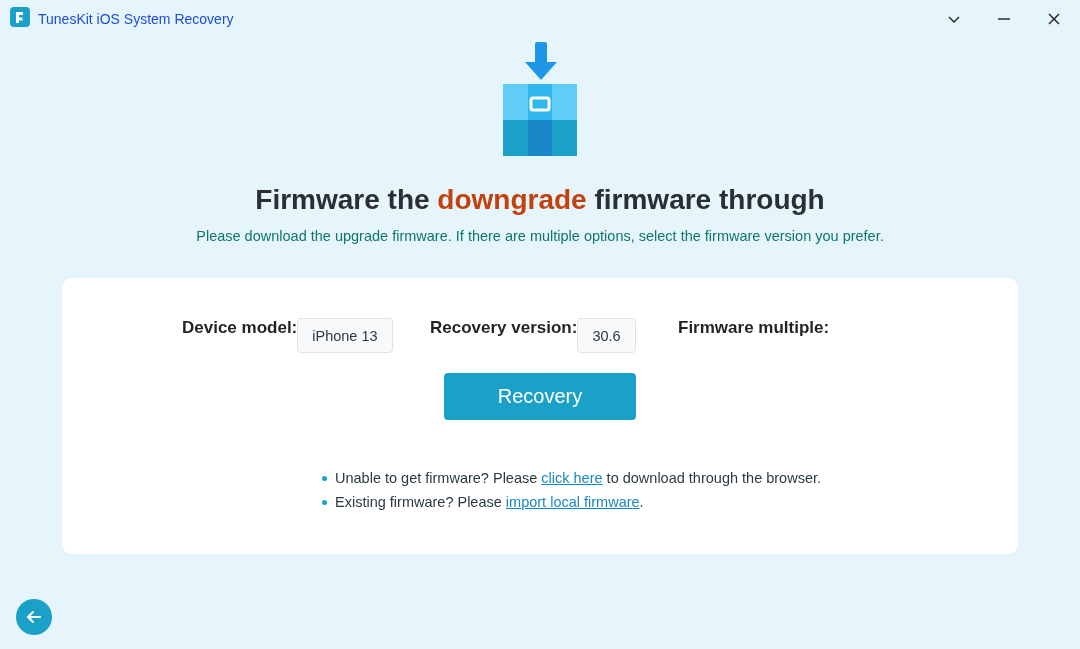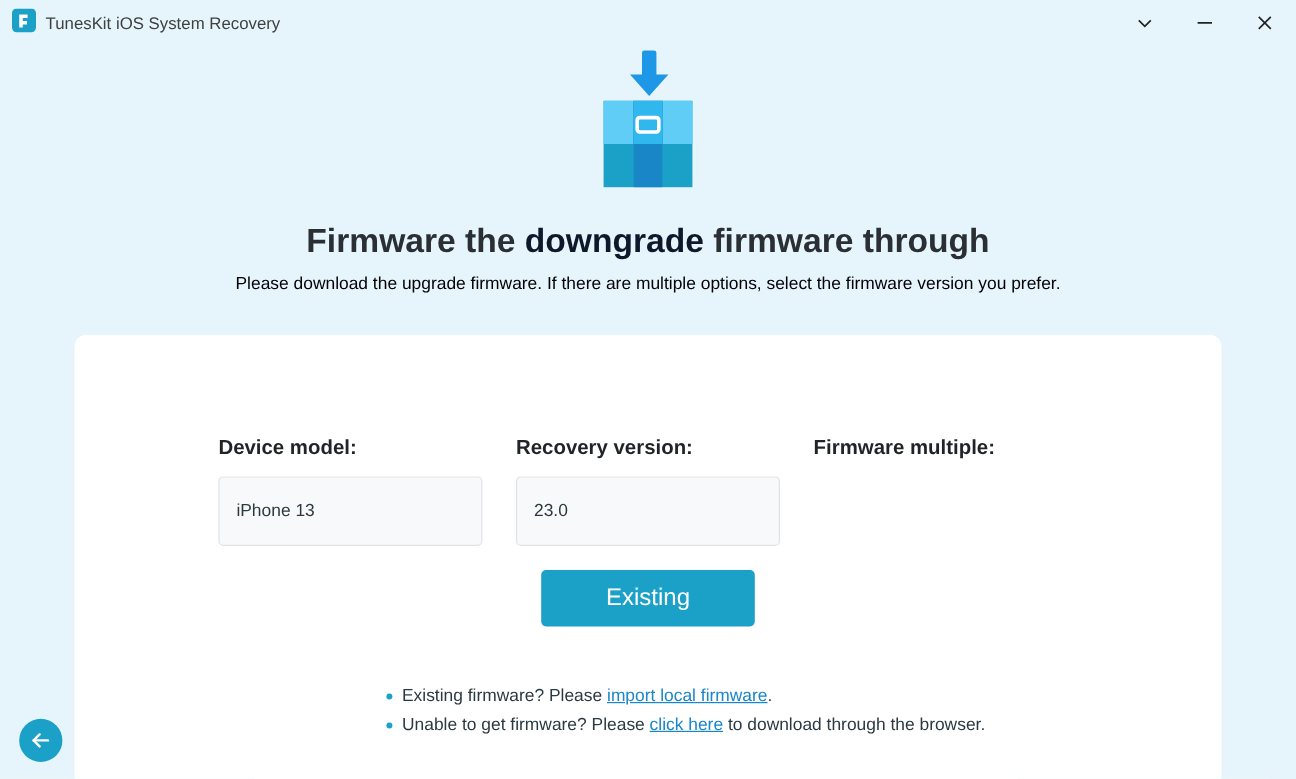--- a/index.html
+++ b/index.html
@@ -18,21 +18,21 @@
     padding: 6px 10px 2px 10px;
     height: 34px;
   }
   .titlebar-left {
     display: flex;
     align-items: center;
     gap: 8px;
   }
   .titlebar-title {
     font-size: 14px;
-    color: #404040;
+    color: #1d4ed8;
   }
   .titlebar-right {
     display: flex;
     align-items: center;
     gap: 30px;
     padding-right: 6px;
   }
   .win-btn {
     width: 20px;
     height: 20px;
@@ -46,51 +46,50 @@
     text-align: center;
     margin-top: 6px;
   }
   .headline {
     font-size: 28px;
     font-weight: 700;
     color: #2a2f33;
     margin-top: 20px;
   }
   .headline .emph {
-    color: #0f172a;
+    color: #c2410c;
   }
   .subhead {
     font-size: 14.5px;
-    color: #000000;
+    color: #0f766e;
     margin-top: 12px;
   }
   .card {
     background: #fff;
     border-radius: 10px;
     margin: 34px 62px 0 62px;
     padding: 40px 120px 36px 120px;
   }
   .row {
     display: flex;
     gap: 28px;
   }
   .col {
     flex: 1;
     display: flex;
-    flex-direction: column;
-    margin-top: 44px;
+    flex-direction: row;
   }
   .label {
     font-size: 17px;
     font-weight: 700;
     color: #1f2427;
     margin-bottom: 14px;
   }
   .field {
-    height: 58px;
+    height: 35px;
     border: 1px solid #dfe3e6;
     border-radius: 4px;
     background: #f8f9fa;
     padding: 0 14px;
     font-size: 14.5px;
     color: #2b3a42;
     display: flex;
     align-items: center;
     justify-content: flex-start;
   }
@@ -207,45 +206,45 @@
   <div class="row">
     <div class="col">
       <div class="label">Device model:</div>
       <div class="field">
         <span>iPhone 13</span>
       </div>
     </div>
     <div class="col">
       <div class="label">Recovery version:</div>
       <div class="field">
-        <span>23.0</span>
+        <span>30.6</span>
       </div>
     </div>
     <div class="col">
       <div class="label">Firmware multiple:</div>
     </div>
   </div>
 
   <div class="download-row">
-    <button class="download-btn">Existing</button>
+    <button class="download-btn">Recovery</button>
   </div>
 
   <div class="notes">
+    <div class="note-line">
+      <span class="bullet"></span>
+      <span>
+        <span>Unable to get firmware? Please </span><a class="link">click here</a><span> to download through the browser.</span>
+      </span>
+    </div>
     <div class="note-line">
       <span class="bullet"></span>
       <span>
         <span>Existing firmware? Please </span><a class="link">import local firmware</a><span>.</span>
       </span>
     </div>
-    <div class="note-line">
-      <span class="bullet"></span>
-      <span>
-        <span>Unable to get firmware? Please </span><a class="link">click here</a><span> to download through the browser.</span>
-      </span>
-    </div>
   </div>
 </div>
 
 <div class="back-btn">
   <svg width="20" height="20" viewBox="0 0 20 20">
     <line x1="4" y1="10" x2="16" y2="10" stroke="#fff" stroke-width="2" stroke-linecap="round"></line>
     <path d="M9 5 L4 10 L9 15" stroke="#fff" stroke-width="2" fill="none" stroke-linecap="round" stroke-linejoin="round"></path>
   </svg>
 </div>
 

